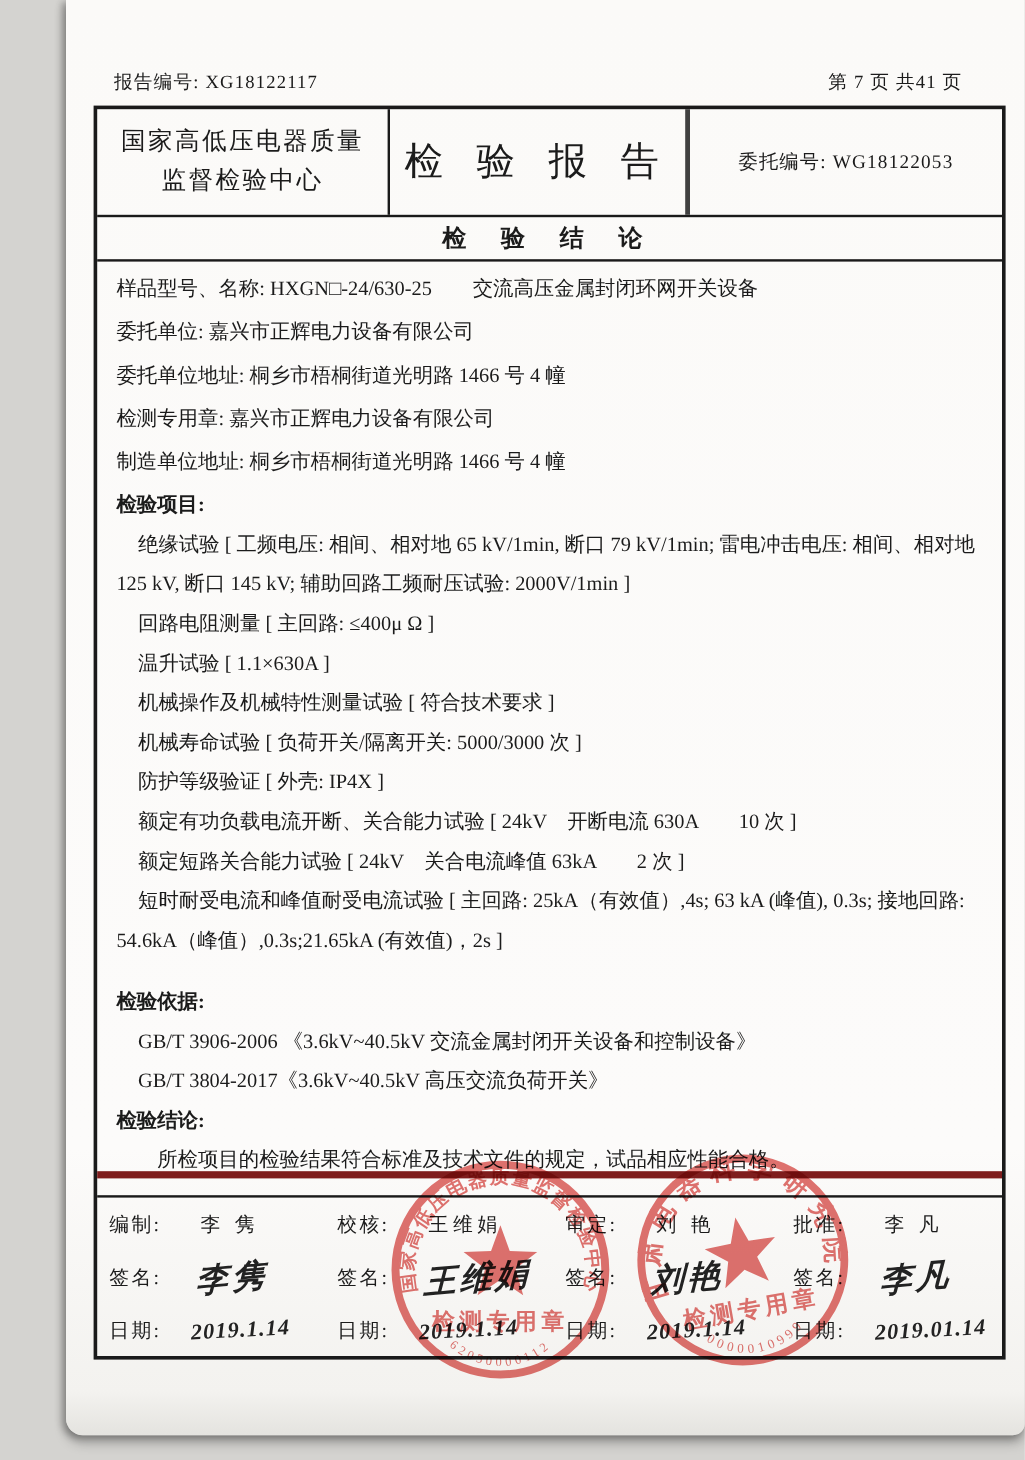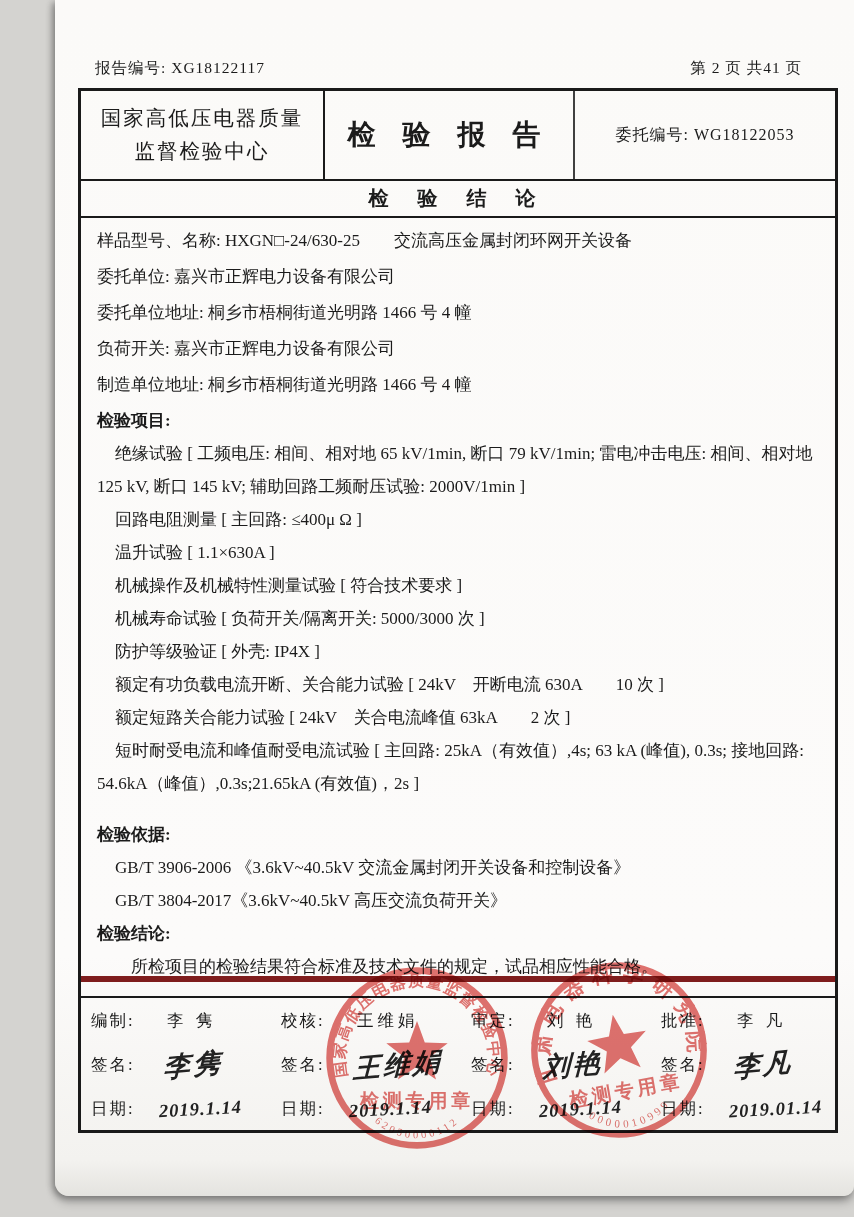--- a/index.html
+++ b/index.html
@@ -25,23 +25,23 @@
     border:3px solid #1a1a1a;box-sizing:border-box;
     display:flex;flex-direction:column;
   }
   .hdr-row{display:flex;height:88px;border-bottom:2px solid #1a1a1a;flex:none;}
   .hdr-org{
     width:244px;border-right:2px solid #1a1a1a;box-sizing:border-box;
     display:flex;flex-direction:column;justify-content:center;align-items:center;
     font-size:20.5px;line-height:1.6;letter-spacing:2px;
   }
   .hdr-title{
-    width:250px;border-right:2px solid #404040;box-sizing:border-box;
+    width:250px;border-right:4px solid #404040;box-sizing:border-box;
     display:flex;justify-content:center;align-items:center;
-    font-size:28px;letter-spacing:10px;font-weight:700;
+    font-size:32px;letter-spacing:10px;font-weight:400;
   }
   .hdr-commission{
     flex:1;display:flex;justify-content:center;align-items:center;
     font-size:16px;letter-spacing:1px;
   }
   .section-row{
     height:35px;border-bottom:2px solid #1a1a1a;flex:none;
     display:flex;justify-content:center;align-items:center;
     font-size:20px;letter-spacing:12px;font-weight:600;
   }
@@ -82,21 +82,21 @@
   .stamp{position:absolute;mix-blend-mode:multiply;opacity:.82;}
   .stamp svg{display:block;}
 </style>
 </head>
 <body>
 
 <div class="paper"></div>
 
 <div class="meta-row">
   <span>报告编号: XG18122117</span>
-  <span>第 2 页 共41 页</span>
+  <span>第 7 页 共41 页</span>
 </div>
 
 <div class="frame">
   <div class="hdr-row">
     <div class="hdr-org">
       <span>国家高低压电器质量</span>
       <span>监督检验中心</span>
     </div>
     <div class="hdr-title">检 验 报 告</div>
     <div class="hdr-commission">委托编号: WG18122053</div>
@@ -105,21 +105,21 @@
   <div class="section-row">检 验 结 论</div>
 
   <div class="body-cell">
 
       <p class="bl-field">样品型号、名称: HXGN□-24/630-25　　交流高压金属封闭环网开关设备</p>
 
       <p class="bl-field">委托单位: 嘉兴市正辉电力设备有限公司</p>
 
       <p class="bl-field">委托单位地址: 桐乡市梧桐街道光明路 1466 号 4 幢</p>
 
-      <p class="bl-field">负荷开关: 嘉兴市正辉电力设备有限公司</p>
+      <p class="bl-field">检测专用章: 嘉兴市正辉电力设备有限公司</p>
 
       <p class="bl-field">制造单位地址: 桐乡市梧桐街道光明路 1466 号 4 幢</p>
 
       <p class="bl-heading">检验项目:</p>
 
       <p class="bl-item">绝缘试验 [ 工频电压: 相间、相对地 65 kV/1min, 断口 79 kV/1min; 雷电冲击电压: 相间、相对地 125 kV, 断口 145 kV; 辅助回路工频耐压试验: 2000V/1min ]</p>
 
       <p class="bl-item">回路电阻测量 [ 主回路: ≤400μ Ω ]</p>
 
       <p class="bl-item">温升试验 [ 1.1×630A ]</p>

